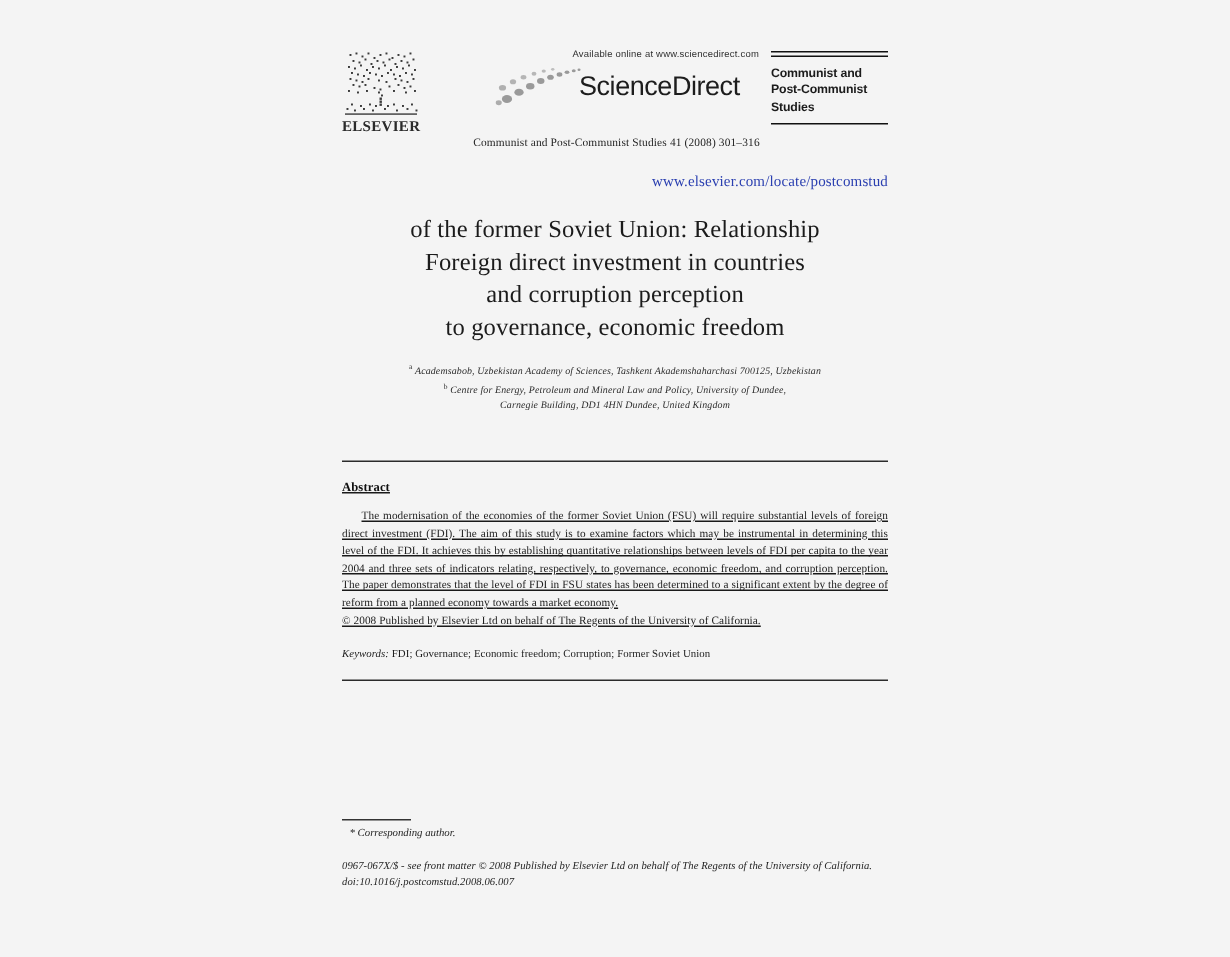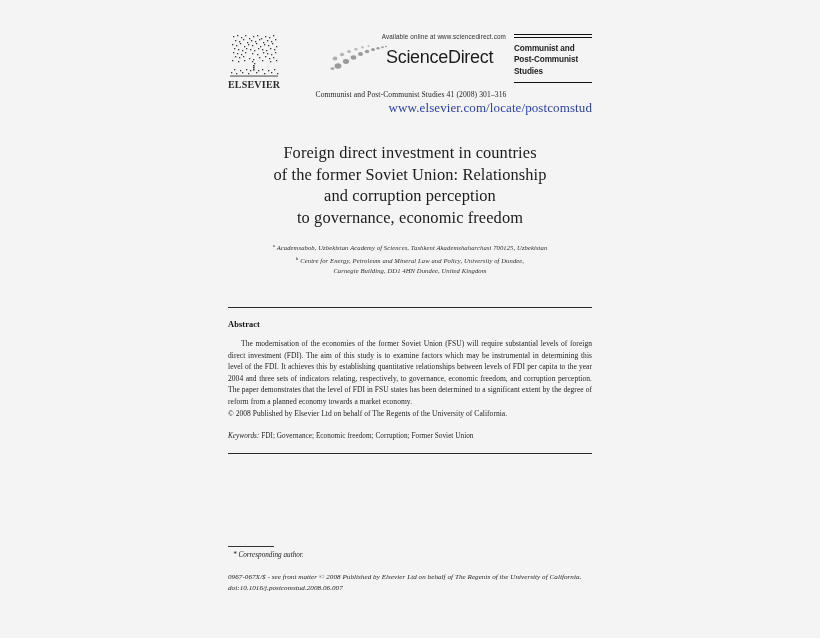--- a/index.html
+++ b/index.html
@@ -131,22 +131,22 @@
     font-size: 7.6px;
     letter-spacing: 0.1px;
     color: #1f1f1f;
     white-space: nowrap;
   }
 
   
   .els-url {
     position: absolute;
     right: 0;
-    top: 68px;
-    font-size: 13px;
+    top: 84px;
+    font-size: 10px;
     color: #2a3fb0;
     letter-spacing: 0.1px;
     white-space: nowrap;
     margin-left: 12px;
   }
 
   
   .title {
     margin-top: 28px;
     text-align: center;
@@ -185,21 +185,21 @@
     vertical-align: super;
   }
 
   
   .hr-main {
     border-top: 1.2px solid #2b2b2b;
     margin-top: 0;
   }
 
   
-  .abs-wrap { margin-top: 12px; }
+  .abs-wrap { margin-top: 12px; text-decoration: underline; }
   .abs-head {
     font-size: 8.4px;
     font-weight: bold;
     margin-top: 9px;
     color: #101010;
     letter-spacing: 0.1px;
   }
   .abs-body {
     font-size: 7.5px;
     line-height: 11.6px;
@@ -396,22 +396,22 @@
       <div class="jb-title">Communist and Post-Communist Studies</div>
       <div class="jb-rule-bot"></div>
     </div>
 
     <div class="citation">Communist and Post-Communist Studies 41 (2008) 301–316</div>
 
     <div class="els-url">www.elsevier.com/locate/postcomstud</div>
   </div>
 
   <div class="title">
+    <div>of the former Soviet Union: Relationship</div>
     <div>Foreign direct investment in countries</div>
-    <div>of the former Soviet Union: Relationship</div>
     <div>and corruption perception</div>
     <div>to governance, economic freedom</div>
   </div>
 
 
   <div class="affiliations">
     <div><sup>a</sup>
       <span>Academsabob, Uzbekistan Academy of Sciences, Tashkent Akademshaharchasi 700125, Uzbekistan</span></div>
     <div><sup>b</sup>
       <span>Centre for Energy, Petroleum and Mineral Law and Policy, University of Dundee,</span></div>

